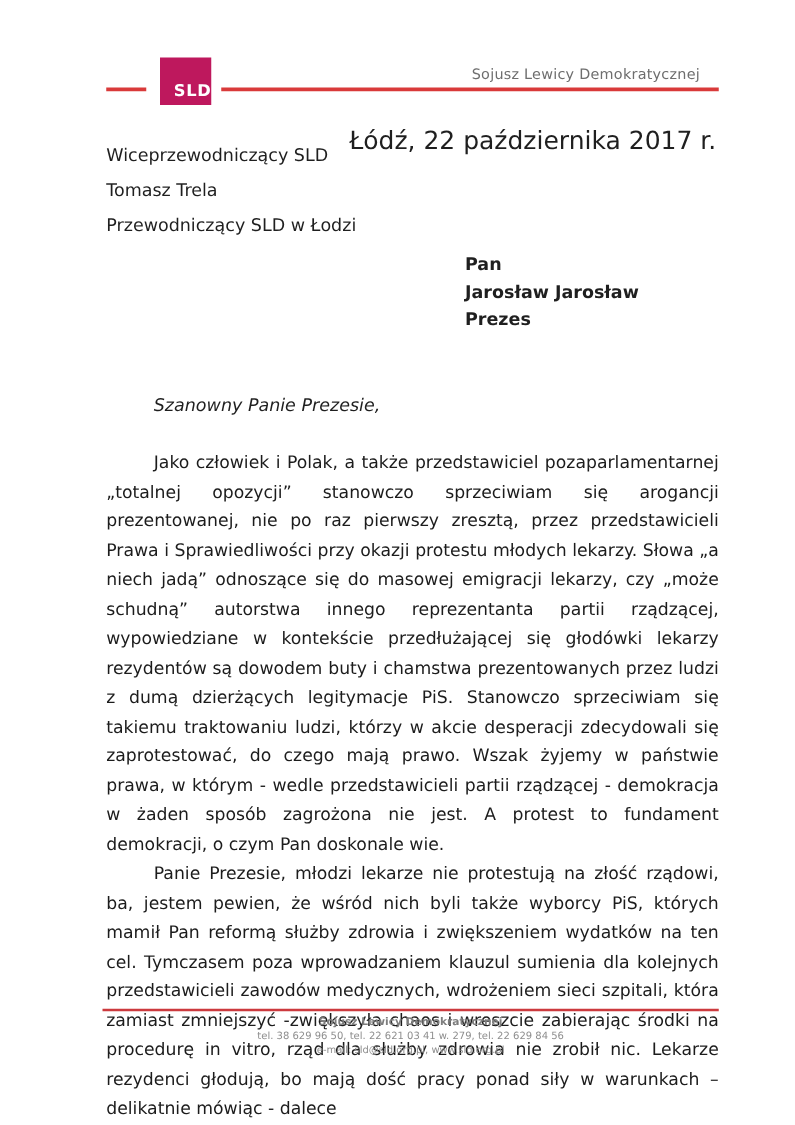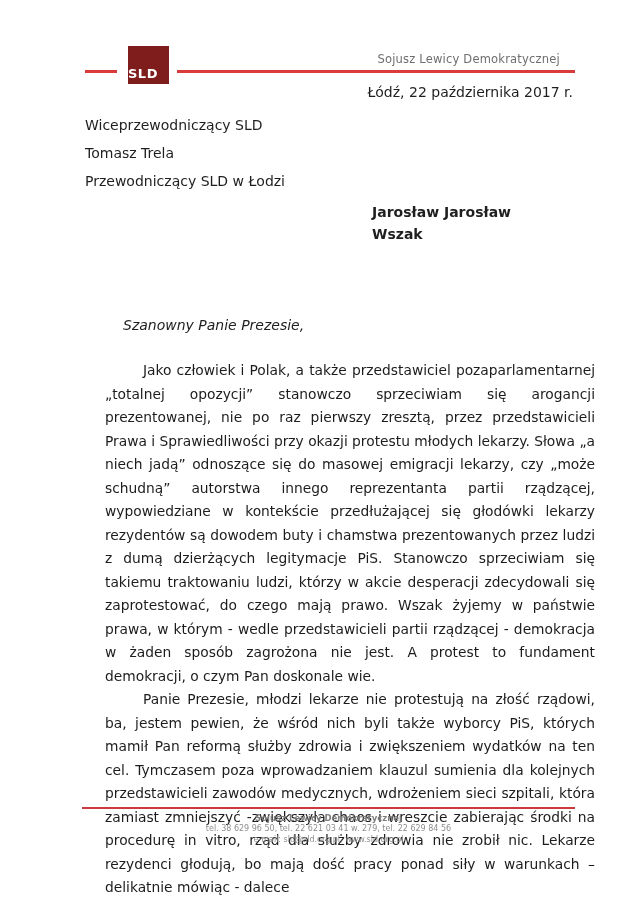--- a/index.html
+++ b/index.html
@@ -17,59 +17,58 @@
     overflow: hidden;
   }
 
   
   .rule-left {
     position: absolute; left: 85px; top: 70px;
     width: 32px; height: 3px; background: #d93a3a;
   }
   .logo-square {
     position: absolute; left: 128px; top: 46px;
-    width: 41px; height: 38px; background: #7f1d1d;
-    display: flex; align-items: flex-end; justify-content: flex-start;
+    width: 41px; height: 38px; background: #be185d;
+    display: flex; align-items: flex-end; justify-content: flex-end;
   }
   .logo-square span {
     color: #ffffff; font-weight: bold; font-size: 13px;
     letter-spacing: 0.5px; line-height: 1; padding-bottom: 4px;
   }
   .rule-right {
     position: absolute; left: 177px; top: 70px;
     width: 398px; height: 3px; background: #d93a3a;
   }
   .org-name {
     position: absolute; right: 76px; top: 52px;
     font-size: 11.5px; color: #6e6e6e; letter-spacing: 0.2px;
   }
 
   
   .date-line {
-    position: absolute; right: 63px; top: 84px;
-    font-size: 14px; color: #1f1f1f;
+    position: absolute; right: 63px; top: 100px;
+    font-size: 20px; color: #1f1f1f;
   }
   .sender {
     position: absolute; left: 85px; top: 111px;
     font-size: 14px; line-height: 28px;
   }
   .recipient {
     position: absolute; left: 372px; top: 201px;
     font-size: 14px; font-weight: bold; line-height: 22px;
   }
   .salutation {
     position: absolute; left: 123px; top: 317px;
     font-size: 14px; font-style: italic;
   }
 
   
   .letter-body {
     position: absolute; left: 85px; top: 359px;
     width: 490px;
-    margin-left: 20px;
   }
   .letter-body p {
     margin: 0;
     font-size: 13.8px;
     line-height: 23.5px;
     text-align: justify;
     text-indent: 38px;
     color: #1c1c1c;
   }
 
@@ -105,22 +104,23 @@
 
   <div class="date-line">Łódź, 22 października 2017 r.</div>
 
   <div class="sender">
     <div>Wiceprzewodniczący SLD</div>
     <div>Tomasz Trela</div>
     <div>Przewodniczący SLD w Łodzi</div>
   </div>
 
   <div class="recipient">
+    <div>Pan</div>
     <div>Jarosław Jarosław</div>
-    <div>Wszak</div>
+    <div>Prezes</div>
   </div>
 
   <div class="salutation">Szanowny Panie Prezesie,</div>
 
   <div class="letter-body">
     <p>Jako człowiek i Polak, a także przedstawiciel pozaparlamentarnej „totalnej opozycji” stanowczo sprzeciwiam się arogancji prezentowanej, nie po raz pierwszy zresztą, przez przedstawicieli Prawa i Sprawiedliwości przy okazji protestu młodych lekarzy. Słowa „a niech jadą” odnoszące się do masowej emigracji lekarzy, czy „może schudną” autorstwa innego reprezentanta partii rządzącej, wypowiedziane w kontekście przedłużającej się głodówki lekarzy rezydentów są dowodem buty i chamstwa prezentowanych przez ludzi z dumą dzierżących legitymacje PiS. Stanowczo sprzeciwiam się takiemu traktowaniu ludzi, którzy w akcie desperacji zdecydowali się zaprotestować, do czego mają prawo. Wszak żyjemy w państwie prawa, w którym - wedle przedstawicieli partii rządzącej - demokracja w żaden sposób zagrożona nie jest. A protest to fundament demokracji, o czym Pan doskonale wie.</p>
     <p>Panie Prezesie, młodzi lekarze nie protestują na złość rządowi, ba, jestem pewien, że wśród nich byli także wyborcy PiS, których mamił Pan reformą służby zdrowia i zwiększeniem wydatków na ten cel. Tymczasem poza wprowadzaniem klauzul sumienia dla kolejnych przedstawicieli zawodów medycznych, wdrożeniem sieci szpitali, która zamiast zmniejszyć -zwiększyła chaos i wreszcie zabierając środki na procedurę in vitro, rząd dla służby zdrowia nie zrobił nic. Lekarze rezydenci głodują, bo mają dość pracy ponad siły w warunkach – delikatnie mówiąc - dalece</p>
   </div>
 
   <div class="footer-rule"></div>

